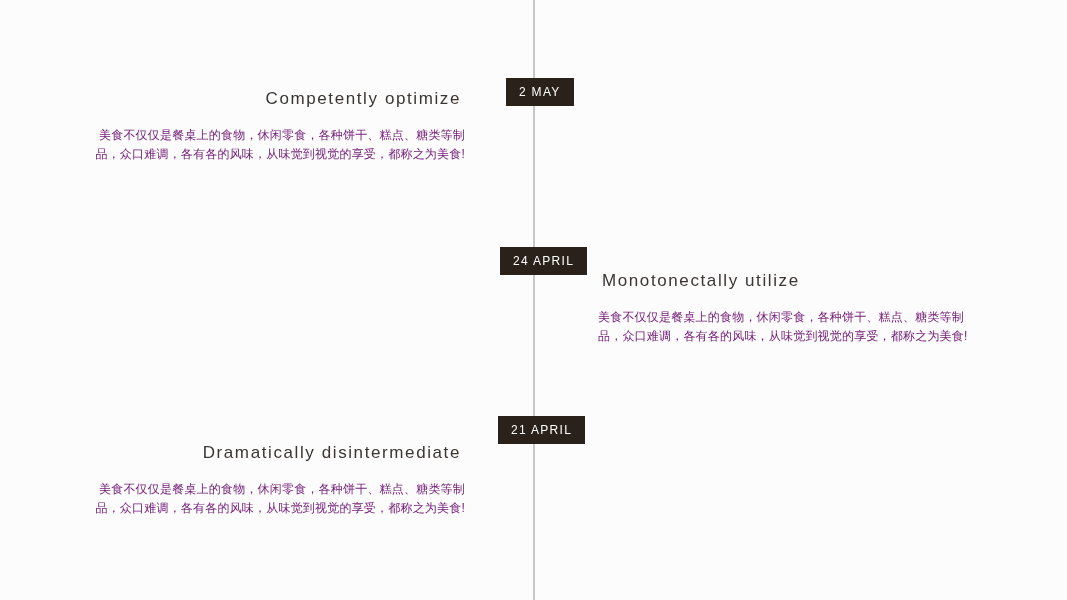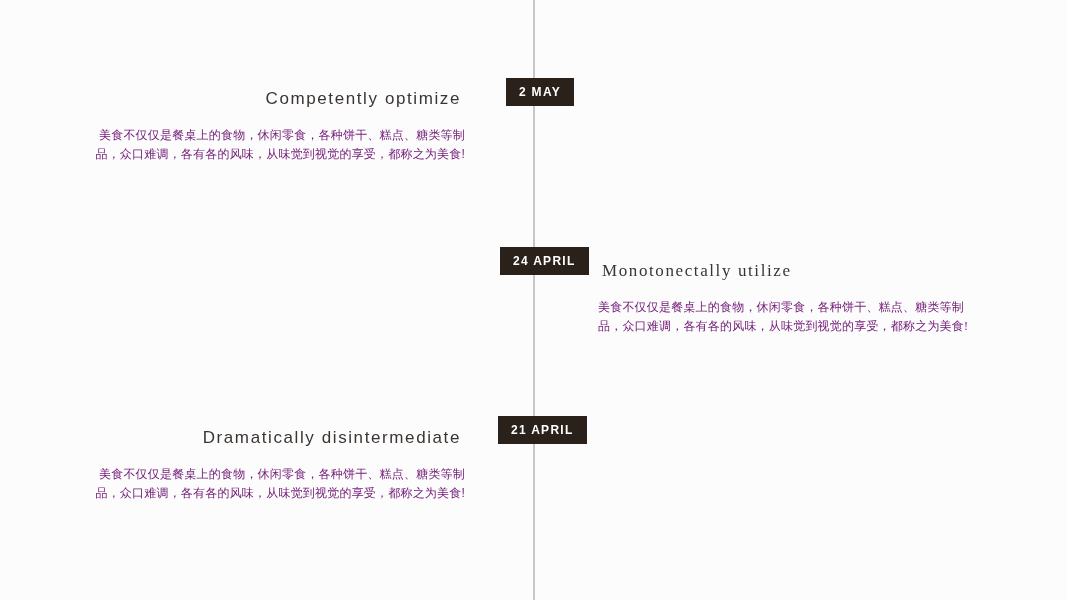--- a/index.html
+++ b/index.html
@@ -70,41 +70,41 @@
     color: #701a75;
     letter-spacing: 0.2px;
   }
 
   
   .date-badge {
     position: absolute;
     background: #2b211b;
     color: #ffffff;
     font-size: 12px;
-    font-weight: bold;
+    font-weight: normal;
     letter-spacing: 1.3px;
     line-height: 28px;
     height: 28px;
     text-align: center;
     white-space: nowrap;
     box-sizing: border-box;
     padding: 0 13px;
   }
 
   
   #entry-0 { top: 78px; }
   #entry-0 .entry-body { top: 7px; }
   #entry-0 .date-badge { left: 506px; top: 0; }
 
   #entry-1 { top: 247px; }
-  #entry-1 .entry-body { top: 10px; font-family: Liberation Serif, serif; }
+  #entry-1 .entry-body { top: 20px; }
   #entry-1 .date-badge { left: 500px; top: 0; }
 
   #entry-2 { top: 416px; }
-  #entry-2 .entry-body { top: 8px; }
+  #entry-2 .entry-body { top: 23px; }
   #entry-2 .date-badge { left: 498px; top: 0; }
 </style>
 </head>
 <body>
 
 <div class="timeline">
 
   <div class="timeline-axis"></div>
 
   <div class="entry side-left" id="entry-0">

